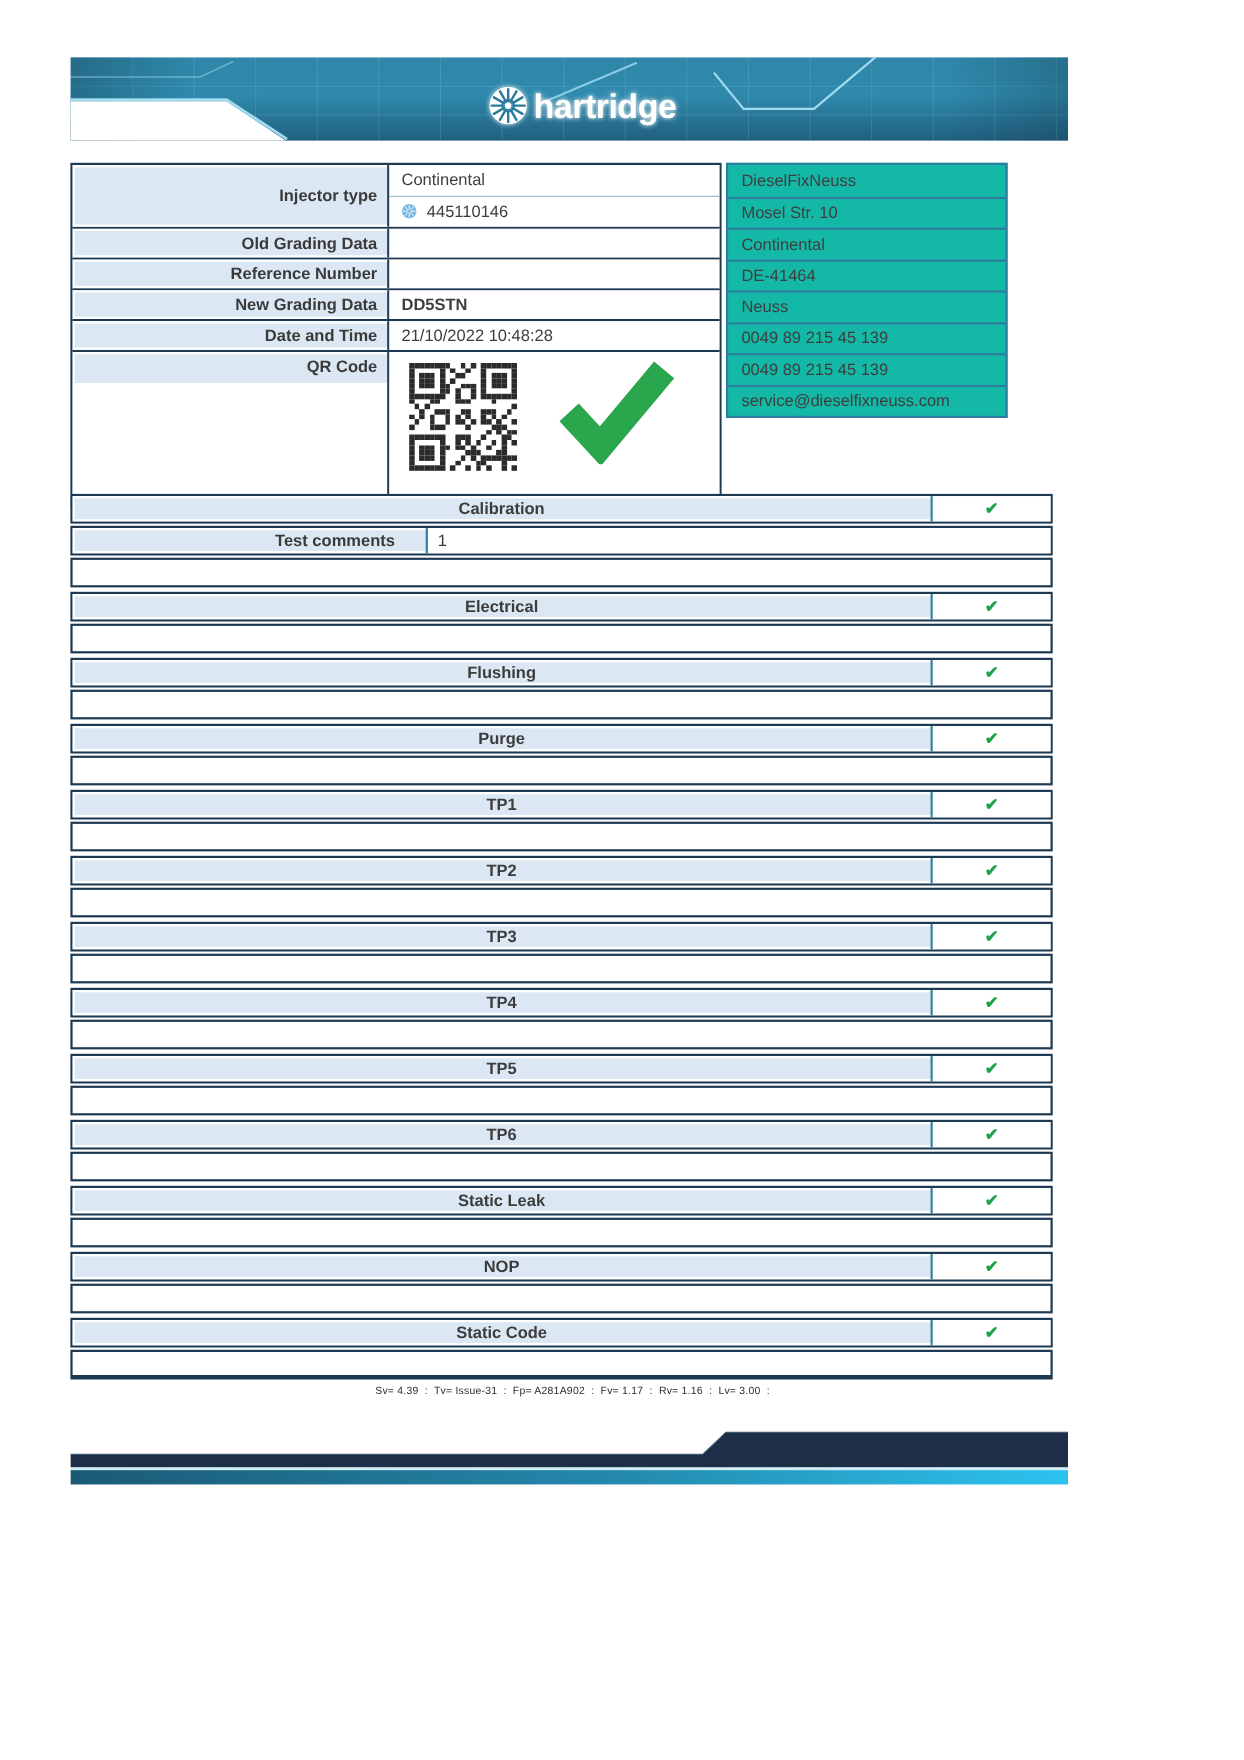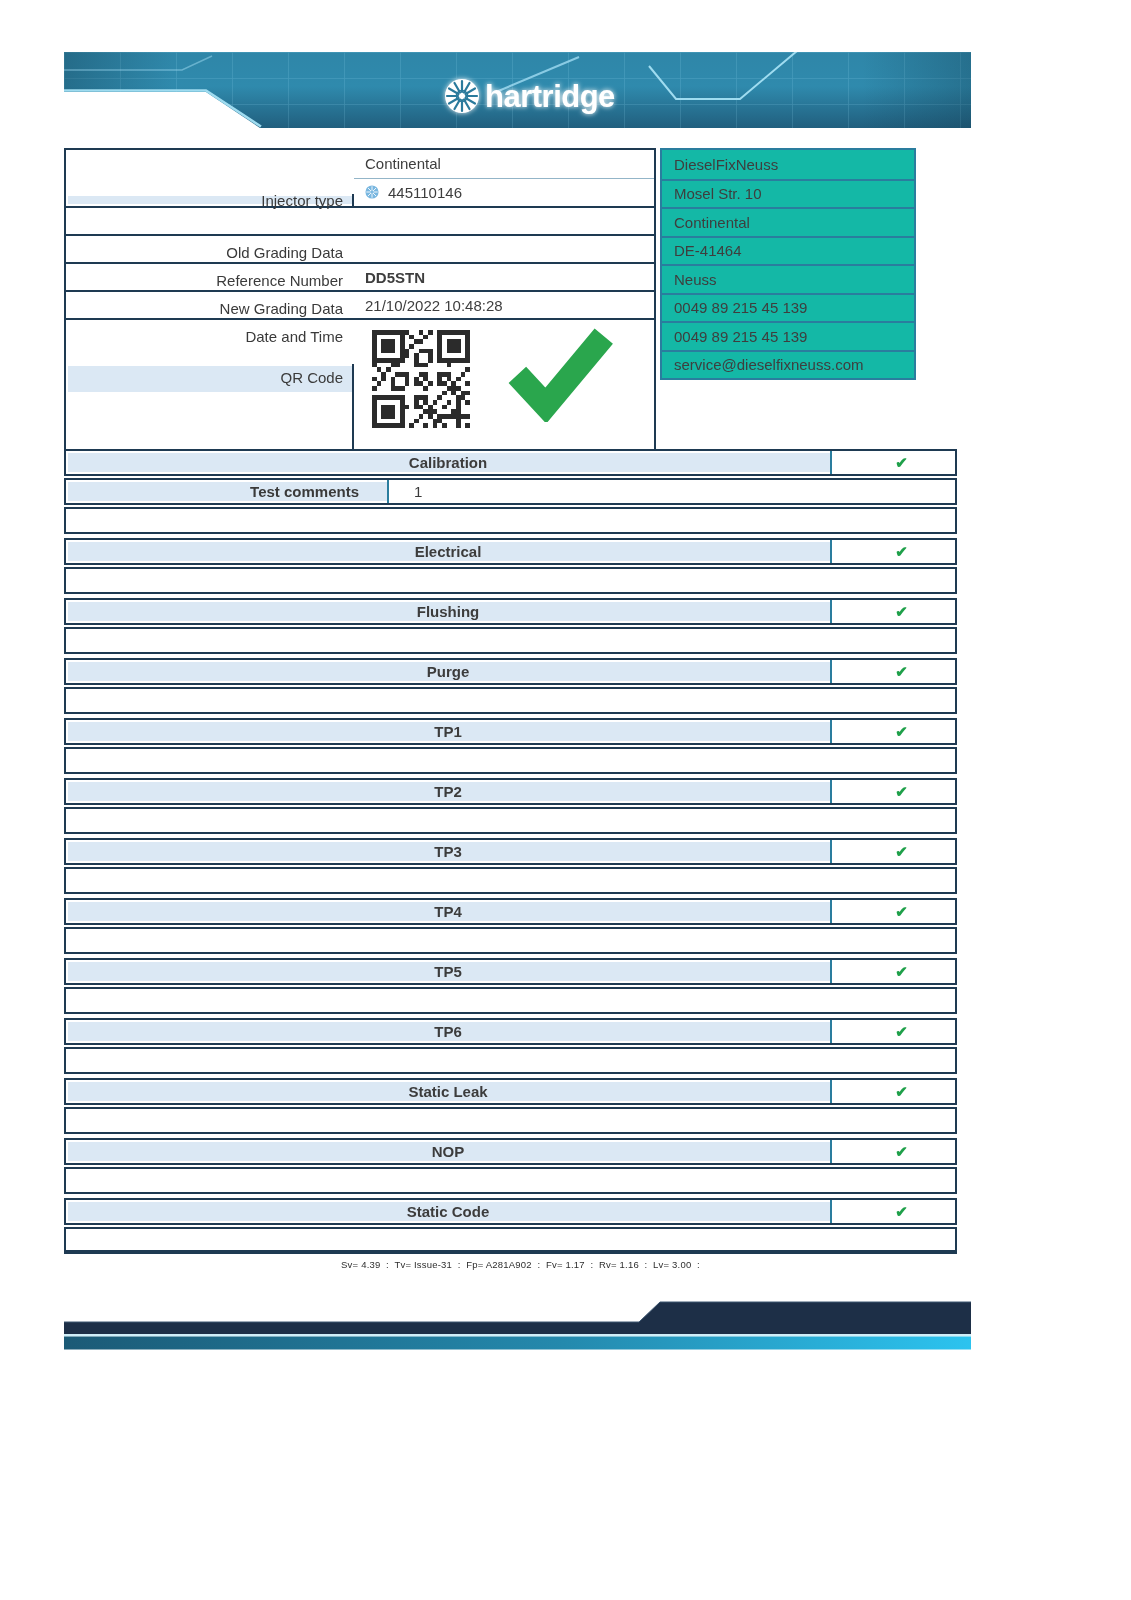--- a/index.html
+++ b/index.html
@@ -13,21 +13,21 @@
   
   .info{position:absolute;left:64px;top:148px;width:893px;display:flex;align-items:flex-start;}
   .itable{width:592px;border:2.5px solid var(--border-dark,#1e3a52);background:#fff;box-sizing:border-box;}
   .irow{display:flex;border-top:2px solid var(--border-dark,#1e3a52);box-sizing:border-box;}
   .irow:first-child{border-top:none;}
   .r1{height:56px}.std{height:28px}.qr-row{height:142px}
   .ilab{width:288px;flex:0 0 288px;background:var(--cell-blue,#dbe8f4);
         box-shadow:inset 0 2px 0 #fff, inset 0 -2px 0 #fff, inset 2px 0 0 #fff;
         border-right:2.5px solid var(--border-dark,#1e3a52);
         display:flex;align-items:center;justify-content:flex-end;
-        font-weight:normal;font-size:15px;padding:0 9px 0 4px;box-sizing:border-box;margin-top:44px;}
+        font-weight:bold;font-size:15px;padding:0 9px 0 4px;box-sizing:border-box;}
   .ival{flex:1;display:flex;align-items:center;font-size:15px;color:#3e3e3e;padding-left:11px;background:#fff;}
   .ivalcol{flex:1;display:flex;flex-direction:column;}
   .ivalcol .ival{height:28px;box-sizing:border-box;}
   .ivalcol .ival + .ival{border-top:1.5px solid #93b5c8;}
   .bold{font-weight:bold;}
   .wicon{margin-right:9px;flex:0 0 auto;}
   .qr-row .ilab{background:linear-gradient(#dbe8f4 0,#dbe8f4 28px,#fff 28px);
         align-items:flex-start;padding-top:5px;box-shadow:inset 0 2px 0 #fff, inset 2px 0 0 #fff;}
   .qrval{position:relative;padding:0;display:block;}
   .qr{position:absolute;left:18px;top:10px;width:98px;height:98px;background:#fff;
@@ -38,21 +38,21 @@
 
   .rtable{width:256px;margin-left:4px;border:2px solid var(--accent-teal,#2a7d9e);background:#14b8a6;box-sizing:border-box;}
   .rrow{height:28.5px;border-top:2px solid var(--accent-teal,#2a7d9e);display:flex;align-items:center;
         padding-left:12px;font-size:15px;color:#3e3e3e;box-sizing:border-box;}
   .rrow:first-child{border-top:none;}
 
   
   .tests{position:absolute;left:64px;top:449px;width:893px;}
   .group{margin-bottom:4px;}
   .trow{display:flex;border:2px solid var(--border-dark,#1e3a52);height:27px;box-sizing:border-box;
-        margin-bottom:2px;background:#fff;gap:16px;}
+        margin-bottom:2px;background:#fff;}
   .trow:last-child{margin-bottom:0;}
   .tname{flex:1;background:var(--cell-blue,#dbe8f4);
          box-shadow:inset 0 2px 0 #fff, inset 0 -2px 0 #fff, inset 2px 0 0 #fff;
          display:flex;align-items:center;justify-content:center;
          font-weight:bold;font-size:15px;color:#3c3c3c;
          border-right:2.5px solid var(--accent-teal,#2a7d9e);}
   .tcheck{width:107px;flex:0 0 107px;display:flex;align-items:center;justify-content:center;background:#fff;}
   .chk{color:var(--check-green,#1fa04a);font-size:15px;font-weight:bold;line-height:1;}
   .clab{width:323px;flex:0 0 323px;background:var(--cell-blue,#dbe8f4);
         box-shadow:inset 0 2px 0 #fff, inset 0 -2px 0 #fff, inset 2px 0 0 #fff;

